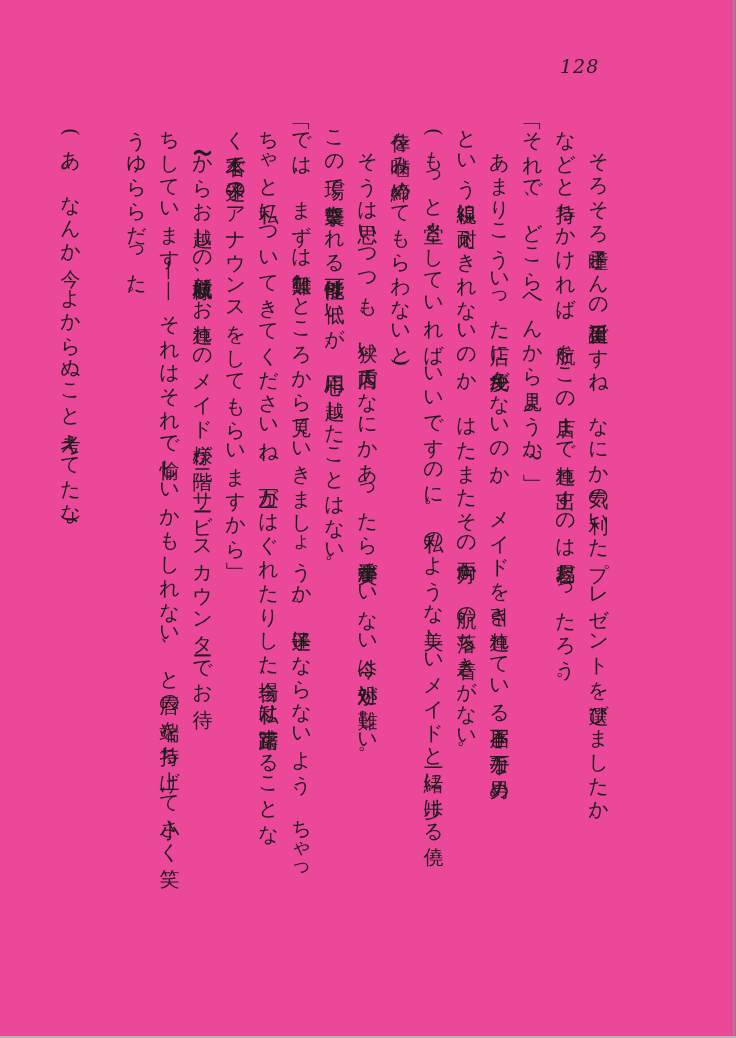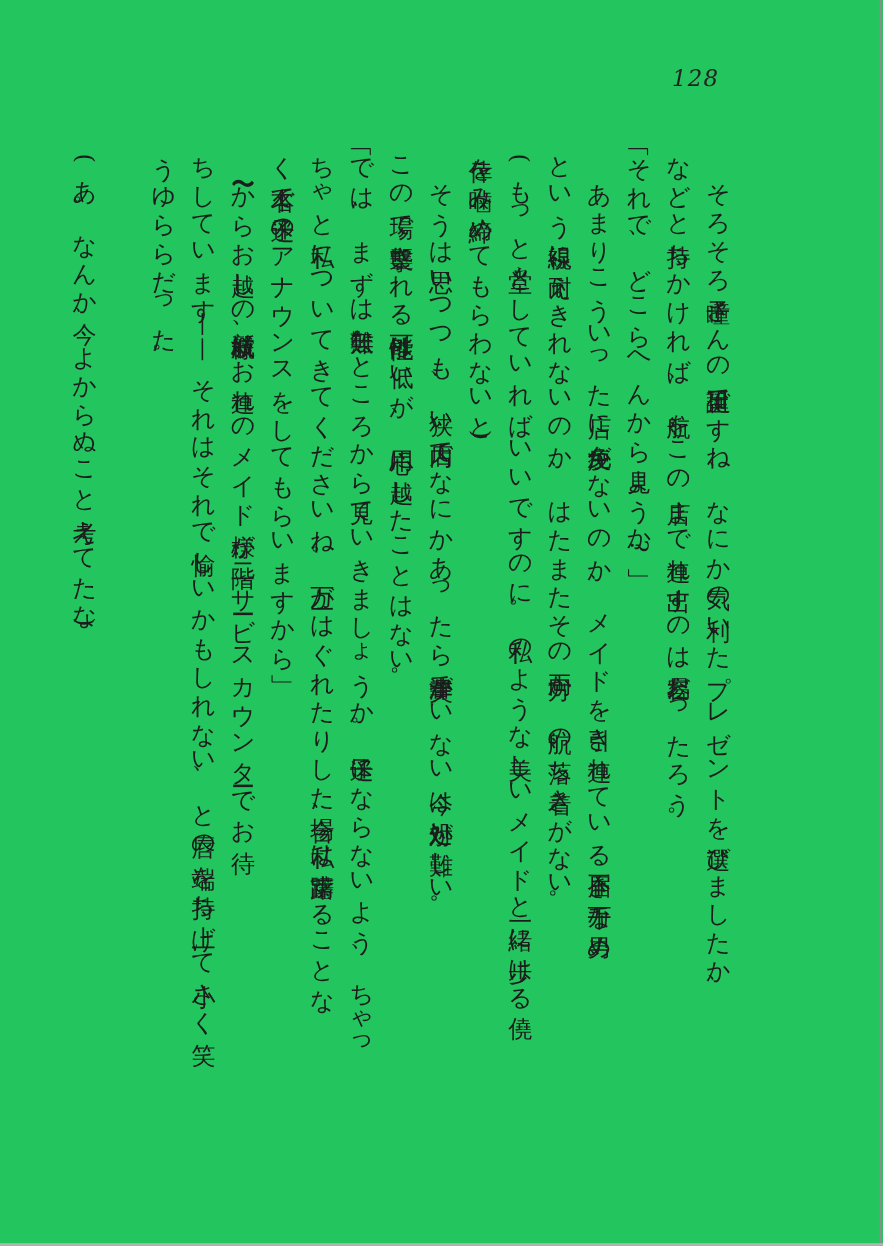--- a/index.html
+++ b/index.html
@@ -10,21 +10,21 @@
     width: 736px;
     height: 1038px;
     background: #ffffff;
     position: relative;
     overflow: hidden;
     font-family: "DejaVu Serif", "Liberation Serif", serif;
   }
   .page {
     position: absolute;
     inset: 0;
-    background: #22c55e;
+    background: #ec4899;
   }
   .page-number {
     position: absolute;
     top: 55px;
     left: 560px;
     font-style: italic;
     font-size: 19px;
     letter-spacing: 1px;
     color: #222222;
   }

